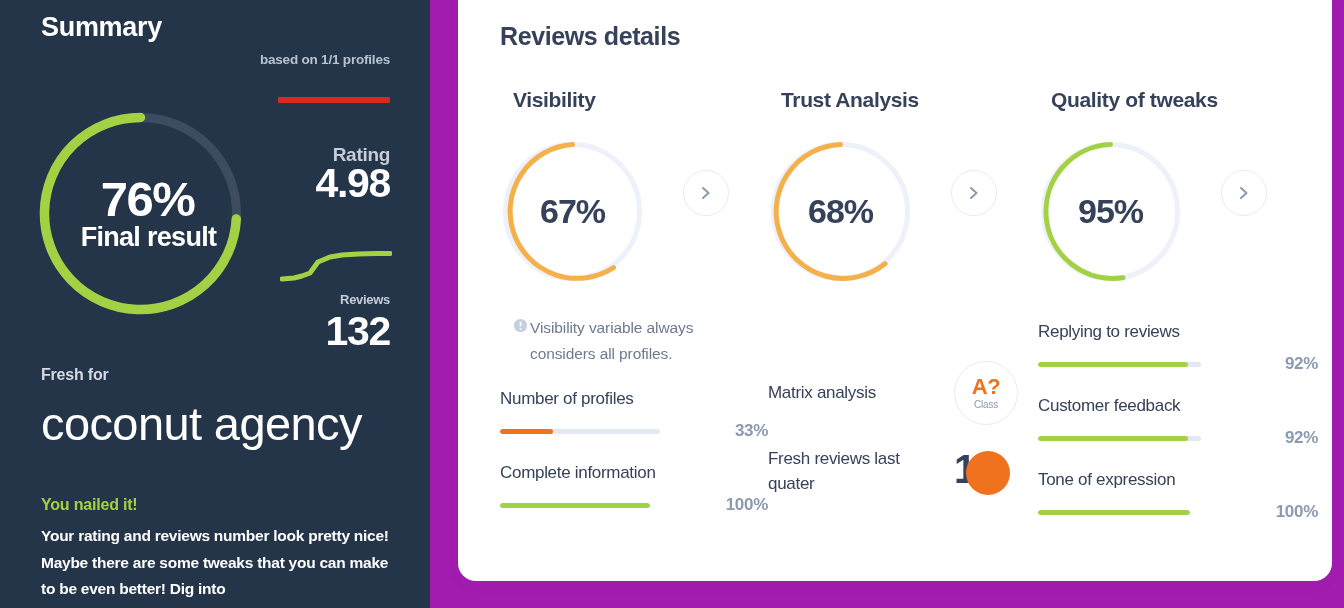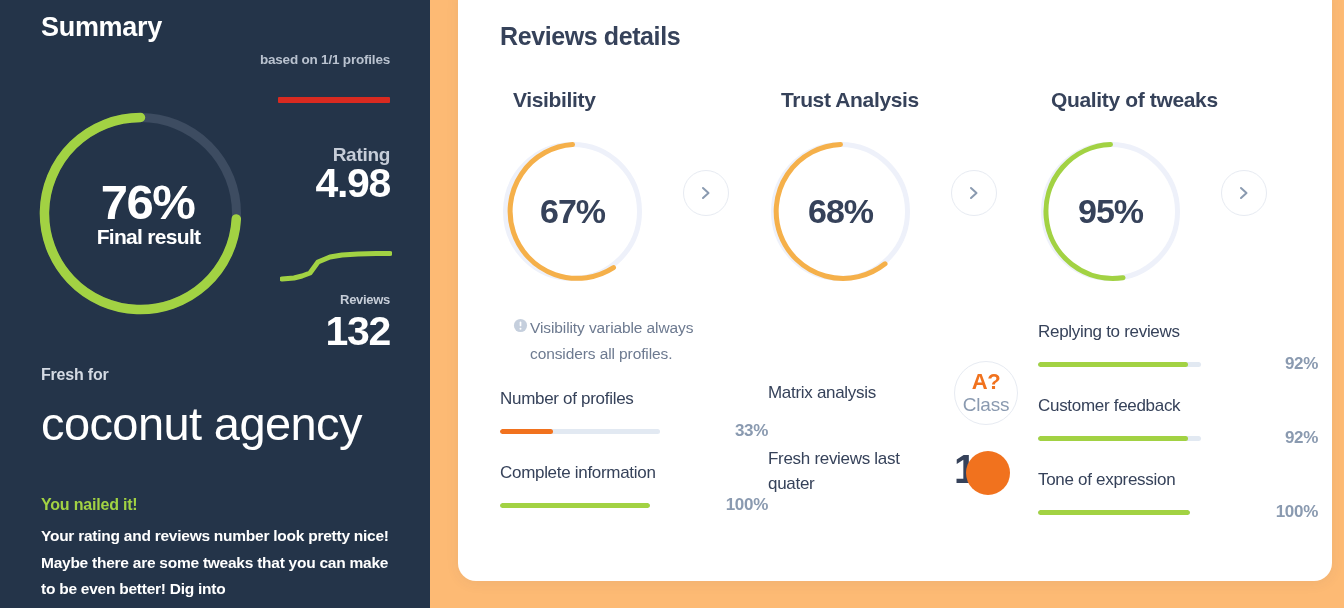--- a/index.html
+++ b/index.html
@@ -11,21 +11,21 @@
     width: 1344px;
     height: 608px;
     overflow: hidden;
     font-family: "Liberation Sans", sans-serif;
     -webkit-font-smoothing: antialiased;
   }
   .root {
     position: relative;
     width: 1344px;
     height: 608px;
-    background: #fdba74;
+    background: #a21caf;
   }
 
   
   .sidebar {
     position: absolute;
     left: 0; top: 0;
     width: 430px;
     height: 608px;
     background: #243449;
     overflow: hidden;
@@ -62,21 +62,21 @@
   }
   .big-pct {
     font-size: 49px;
     font-weight: bold;
     color: #ffffff;
     letter-spacing: -1.5px;
     line-height: 0.95;
     margin-left: -2px;
   }
   .big-sub {
-    font-size: 21px;
+    font-size: 27px;
     font-weight: bold;
     color: #ffffff;
     letter-spacing: -0.7px;
     line-height: 1.05;
     margin-top: 1px;
   }
 
   
   .red-bar {
     position: absolute;
@@ -301,21 +301,21 @@
     margin-left: 12px;
   }
   .class-badge .grade {
     font-size: 22px;
     font-weight: bold;
     color: #f1721e;
     line-height: 1;
     letter-spacing: -0.5px;
   }
   .class-badge .grade-sub {
-    font-size: 19px;
+    font-size: 10px;
     color: #8a9ab0;
     letter-spacing: -0.2px;
     margin-top: 1px;
   }
   .fresh-visual {
     position: relative;
     width: 62px; height: 50px;
     margin-left: 12px;
   }
   .fresh-number {

